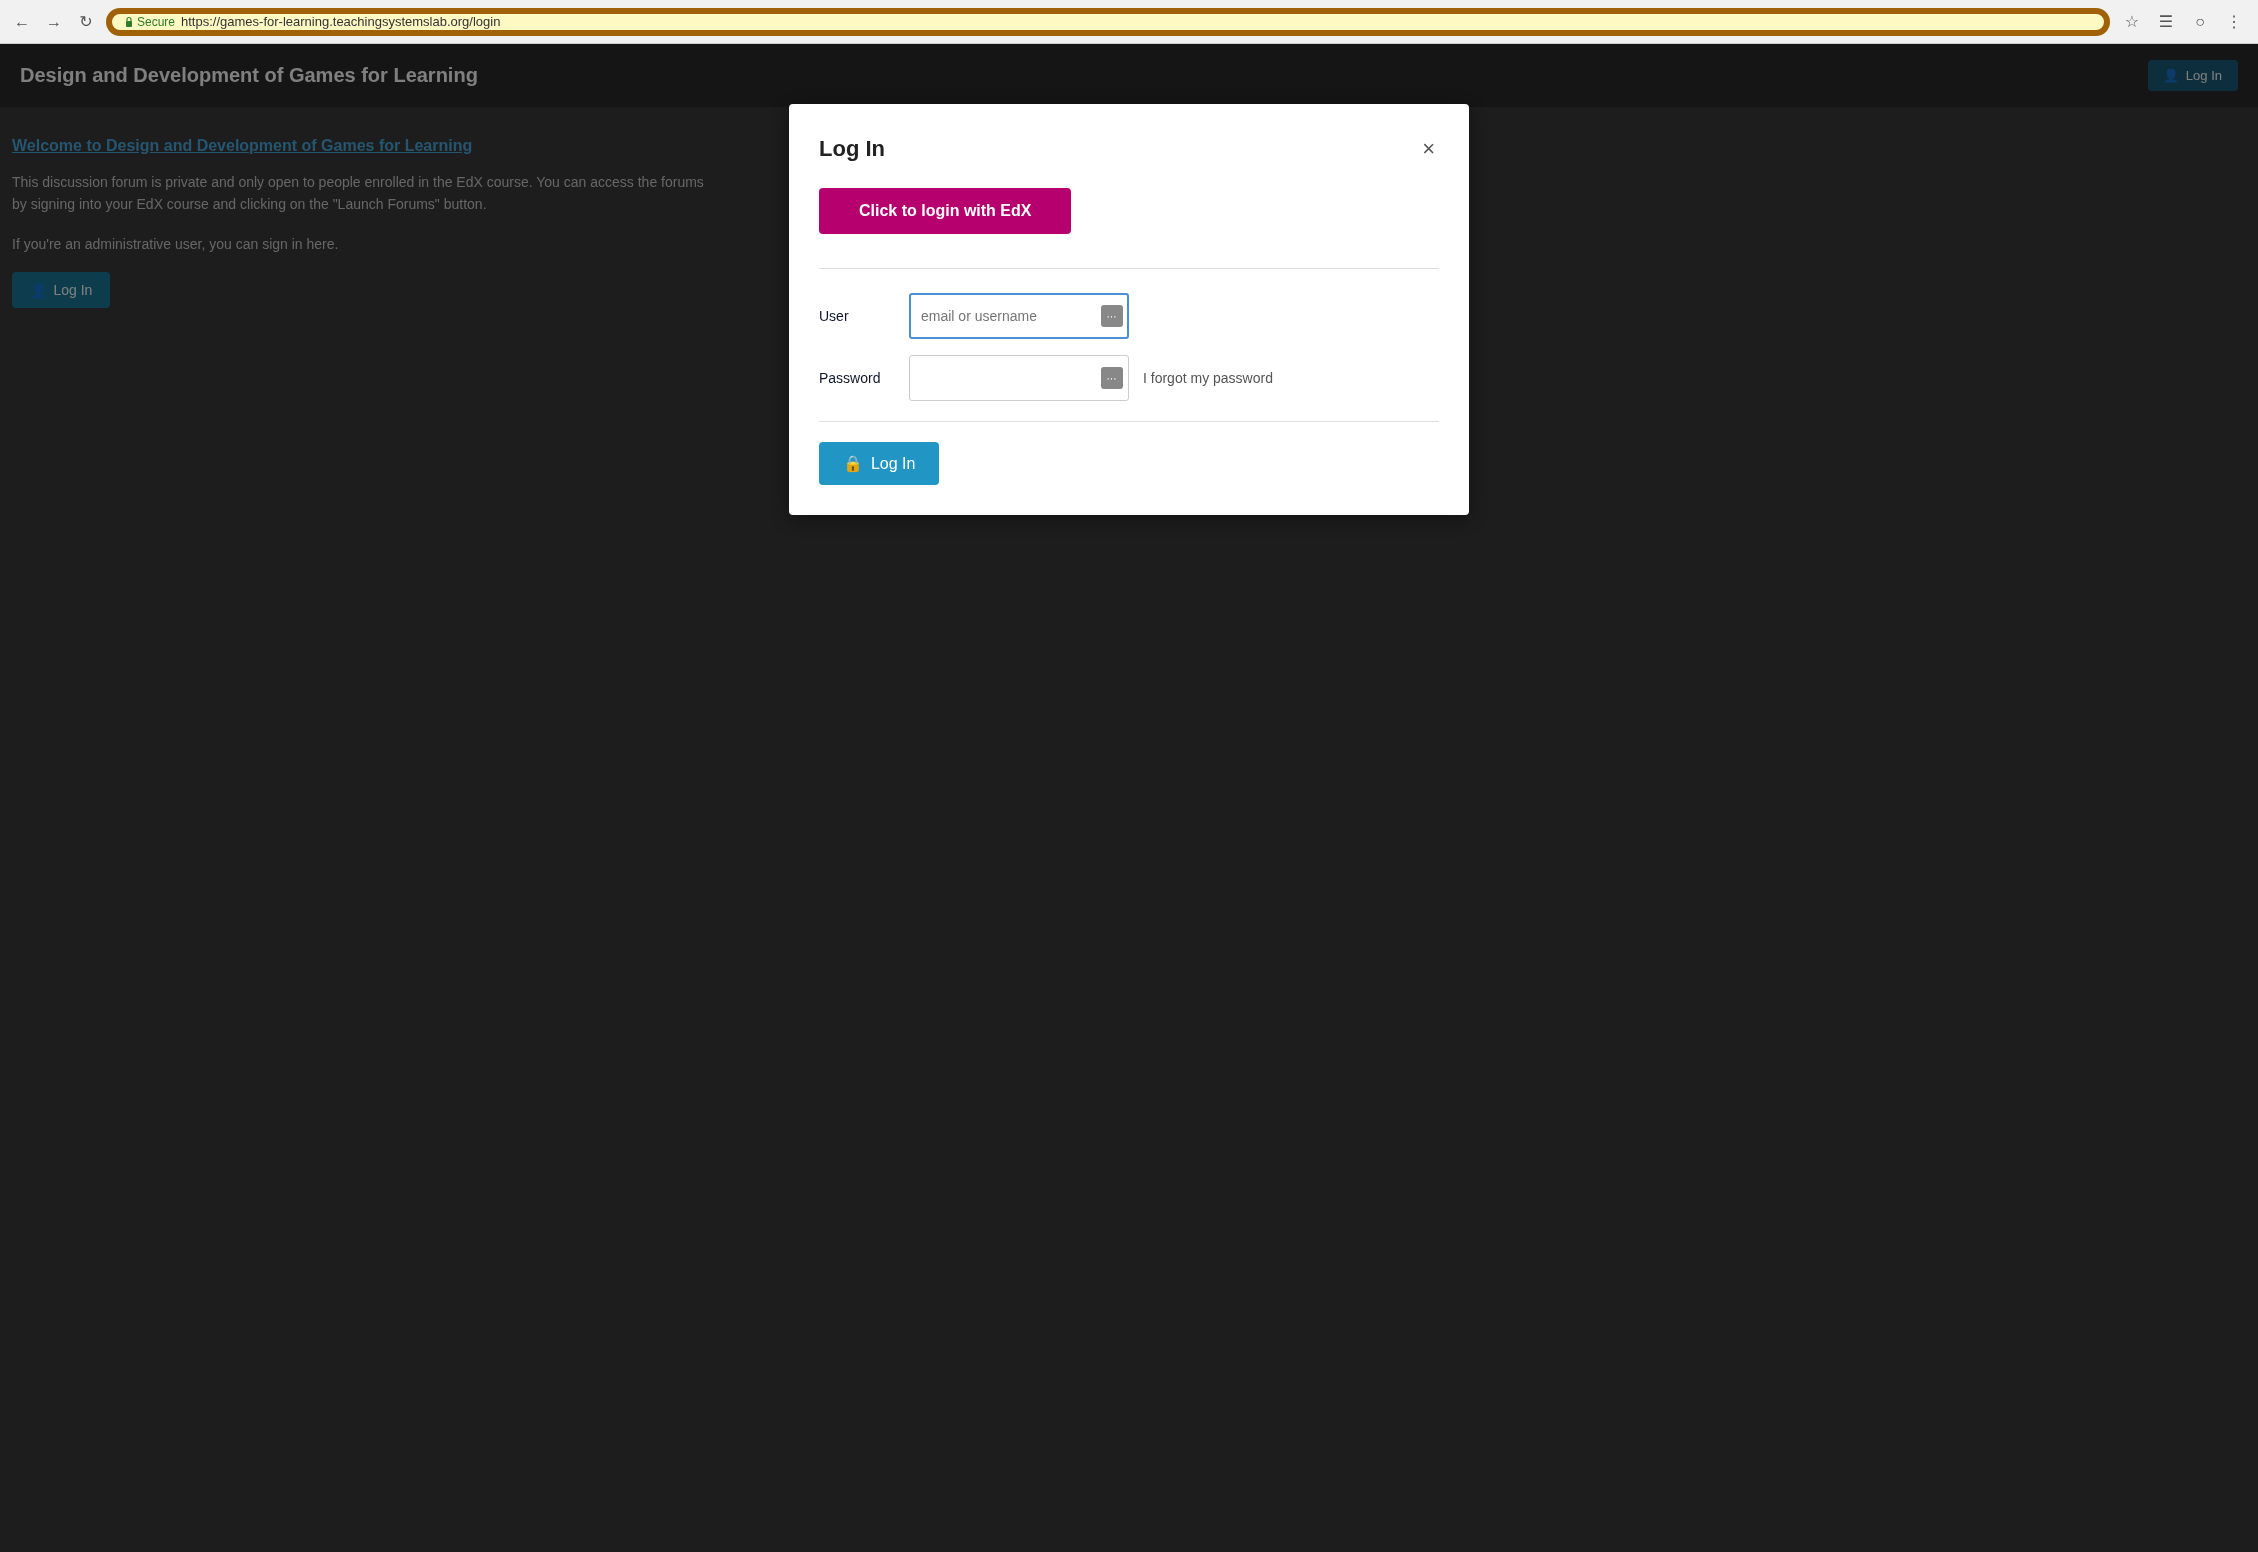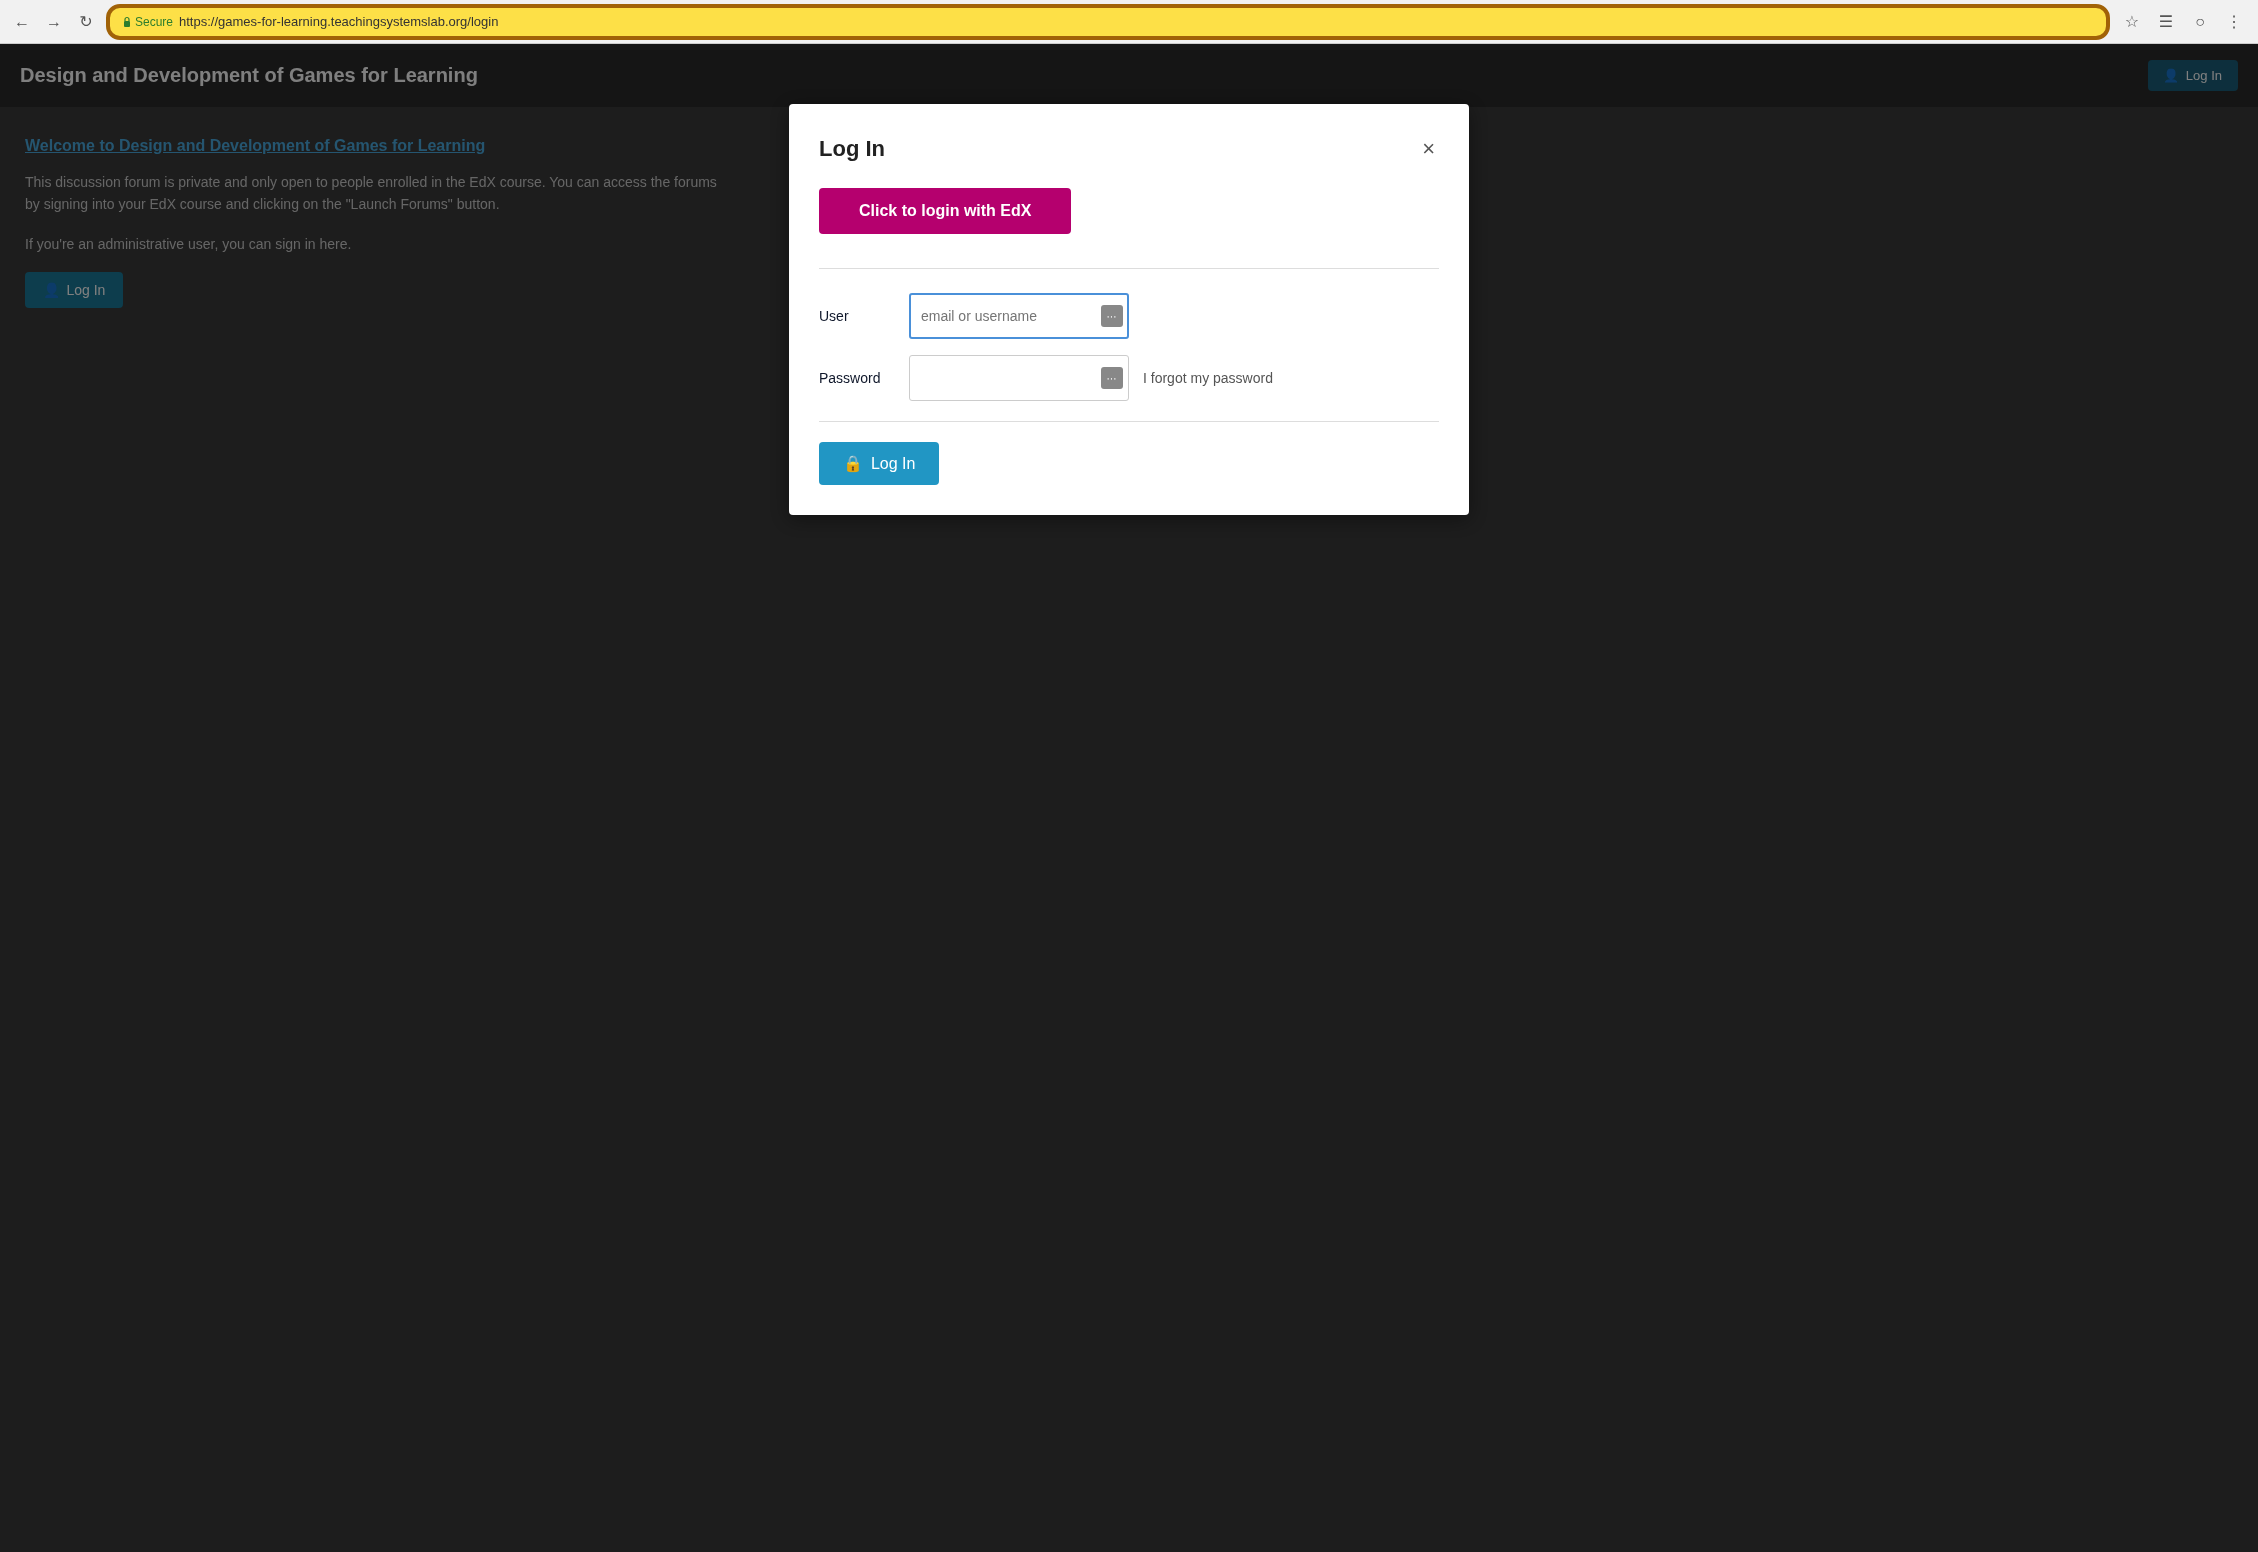--- a/index.html
+++ b/index.html
@@ -31,28 +31,28 @@
       cursor: pointer;
       display: flex;
       align-items: center;
       justify-content: center;
       color: #555;
       font-size: 16px;
     }
 
     .browser-address-bar {
       flex: 1;
-      height: 36px;
-      border: 4px solid #a16207;
+      height: 28px;
+      border: 6px solid #a16207;
       border-radius: 14px;
       padding: 0 12px;
       font-size: 13px;
       display: flex;
       align-items: center;
-      background: #fde047;
+      background: #fef9c3;
       gap: 6px;
     }
 
     .secure-indicator {
       color: #2d7d2d;
       font-size: 12px;
       display: flex;
       align-items: center;
       gap: 3px;
     }
@@ -112,21 +112,21 @@
       border-radius: 4px;
       cursor: pointer;
       font-size: 13px;
       display: flex;
       align-items: center;
       gap: 6px;
     }
 
     
     .page-content {
-      padding: 30px 25px;
+      padding: 30px 12px;
       color: #ccc;
     }
 
     .page-welcome-link {
       color: #4aabe0;
       font-size: 16px;
       font-weight: bold;
       text-decoration: underline;
       display: block;
       margin-bottom: 16px;

